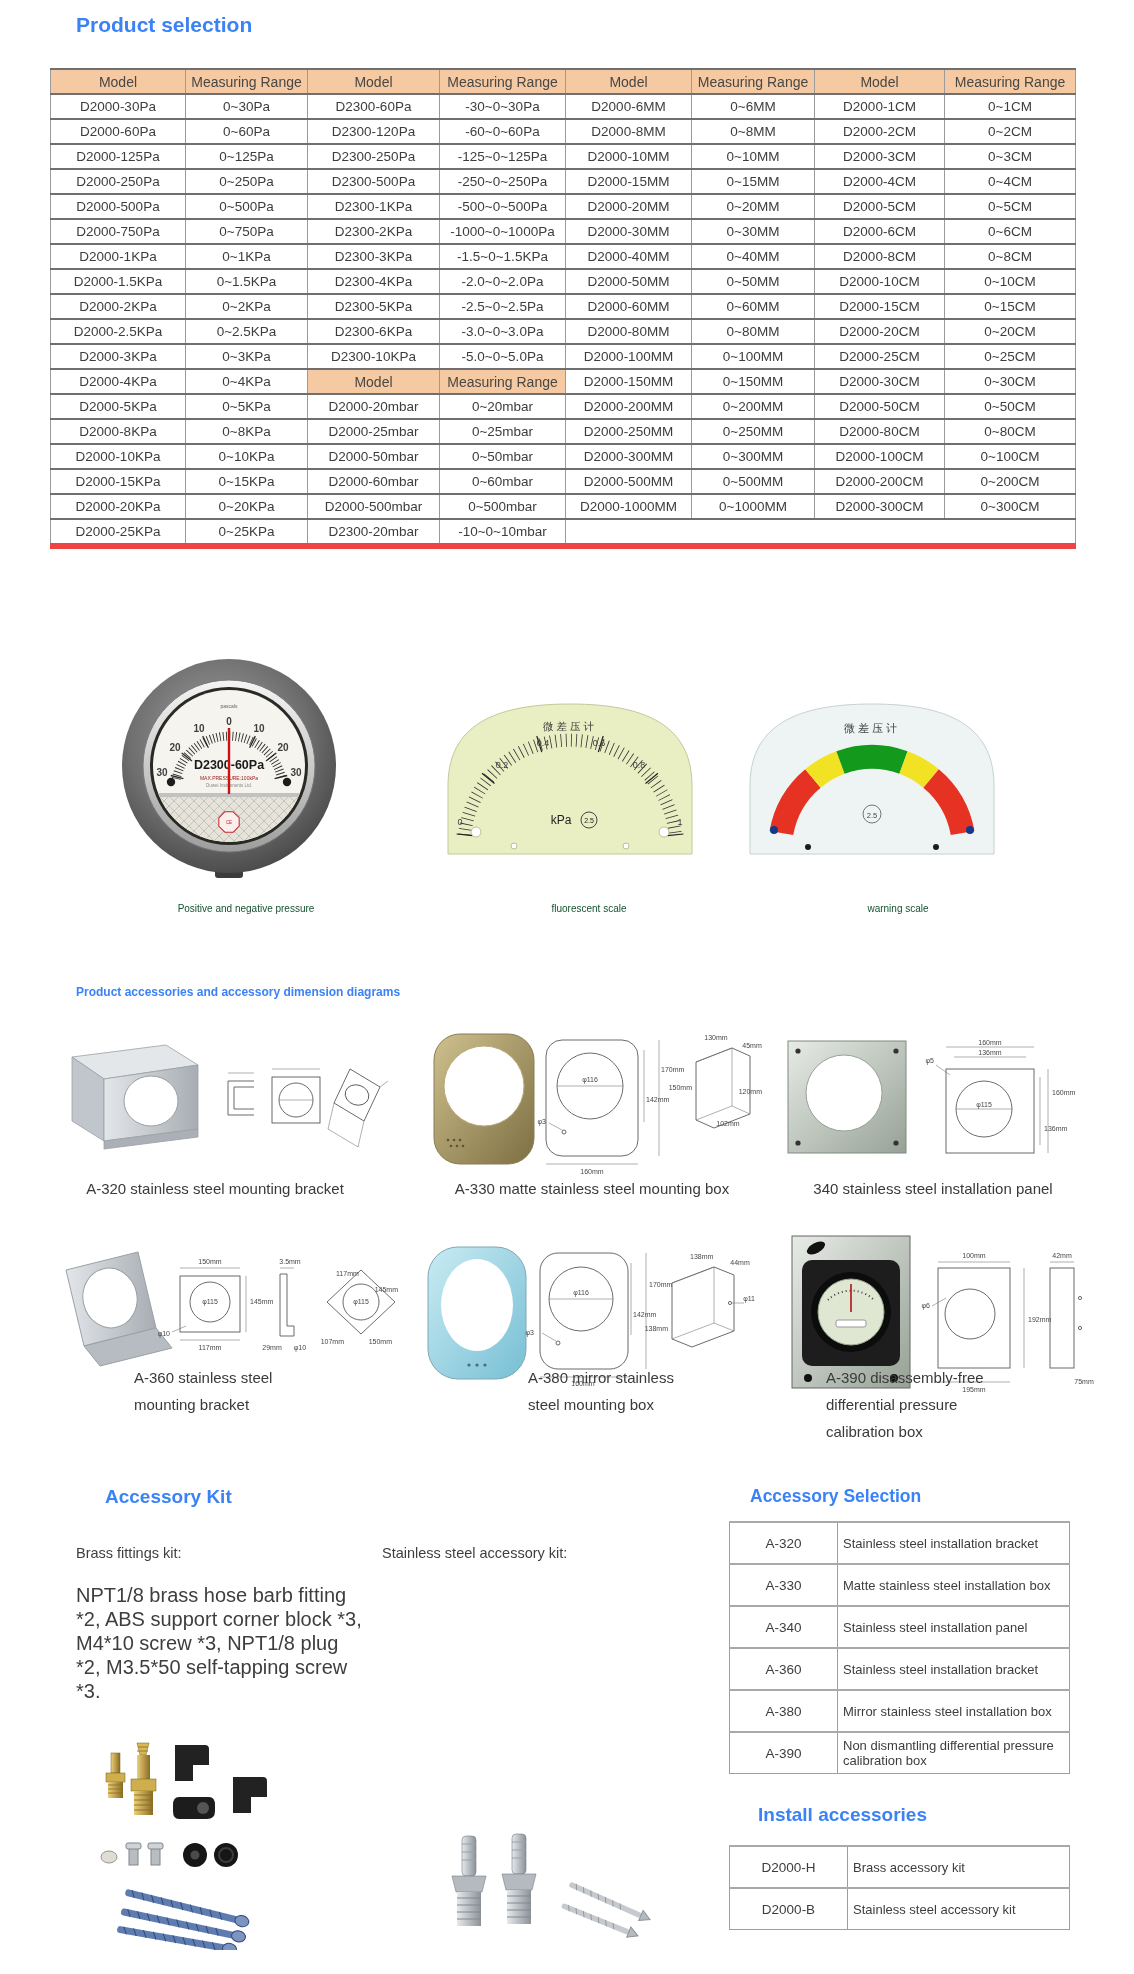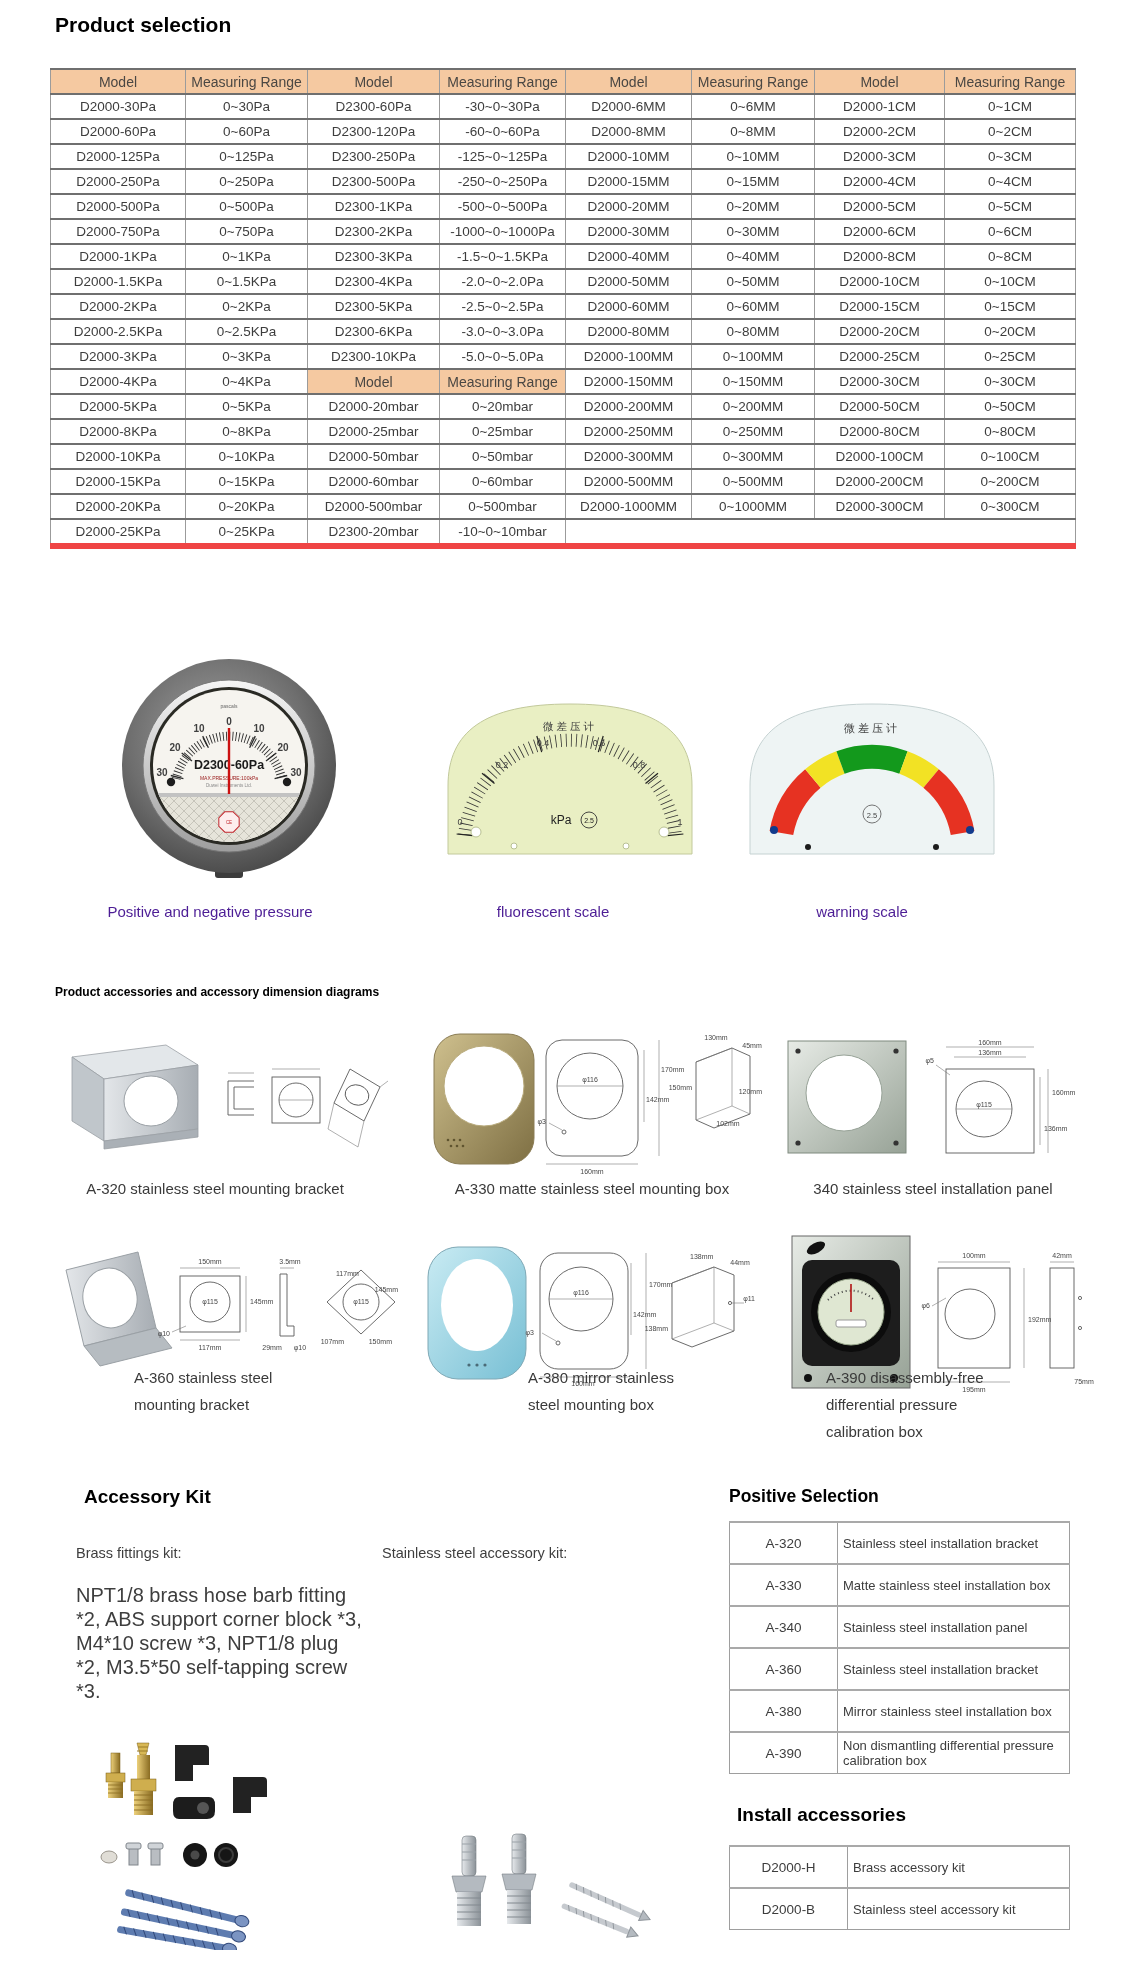--- a/index.html
+++ b/index.html
@@ -1,27 +1,27 @@
 <!DOCTYPE html>
 <html><head>
 <meta charset="utf-8">
 <style>
   html,body{margin:0;padding:0;background:#fff;}
   .page{position:relative;width:1134px;height:1974px;background:#ffffff;
         font-family:"Liberation Sans","DejaVu Sans",sans-serif;color:#3d3d3d;overflow:hidden;}
-  .sec-title{position:absolute;color:#000000;font-weight:bold;white-space:nowrap;}
+  .sec-title{position:absolute;color:#3b82f6;font-weight:bold;white-space:nowrap;margin-left:21px;}
   
   #selTable{position:absolute;left:50px;top:68px;width:1025px;border-collapse:collapse;table-layout:fixed;
             border-bottom:6px solid #ef4444;}
   #selTable td{border:1px solid #9b9b9b;border-top:2px solid #6f6f6f;height:23px;text-align:center;
                font-size:13.5px;color:#3d3d3d;padding:0;overflow:hidden;white-space:nowrap;}
   #selTable td.hdr{background:#f5c9a1;color:#4a4743;font-size:14px;}
   
   .fig{position:absolute;}
-  .cap{position:absolute;transform:translateX(-50%);font-size:15px;color:#4c1d95;white-space:nowrap;}
+  .cap{position:absolute;transform:translateX(-50%);font-size:10px;color:#14532d;white-space:nowrap;margin-left:36px;}
   .cap2{position:absolute;font-size:15px;color:#3a3a3a;line-height:27px;white-space:nowrap;}
   .capc{position:absolute;transform:translateX(-50%);font-size:15px;color:#3a3a3a;white-space:nowrap;}
   
   .kit-head{position:absolute;font-size:14.5px;color:#3e3e3e;white-space:nowrap;}
   .kit-body{position:absolute;font-size:20px;color:#3e3e3e;line-height:24px;}
   
   .mini-table{position:absolute;border-collapse:collapse;table-layout:fixed;padding-left:36px;}
   .mini-table td{border:1px solid #9e9e9e;border-top:2px solid #a9a9a9;font-size:13px;color:#3d3d3d;
                  padding:2px 5px;overflow:hidden;}
   .mini-table td:first-child{text-align:center;font-size:13.5px;}
@@ -684,21 +684,21 @@
         <polygon points="216,53 226,58.5 216,64" fill="#b4bac0" stroke="#8d9399"></polygon>
       </g>
       <g transform="rotate(22 150 84)">
         <rect x="130" y="80" width="72" height="5.5" rx="2.5" fill="#c6cacf"></rect>
         <path d="M136,80 l3,5.5 M144,80 l3,5.5 M152,80 l3,5.5 M160,80 l3,5.5 M168,80 l3,5.5 M176,80 l3,5.5 M184,80 l3,5.5" stroke="#8d9399" stroke-width="0.9"></path>
         <polygon points="202,77 212,82.5 202,88" fill="#b4bac0" stroke="#8d9399"></polygon>
       </g>
     </g>
   </svg>
 
-  <div class="sec-title" style="left:729px;top:1486px;font-size:17.5px;">Positive Selection</div>
+  <div class="sec-title" style="left:729px;top:1486px;font-size:17.5px;">Accessory Selection</div>
 
   <table id="accTable" class="mini-table" style="left:729px;top:1521px;width:340px">
     <colgroup>
         <col style="width:108px">
         <col style="width:232px">
       </colgroup>
     <tbody>
         <tr>
           <td>A-320</td>
           <td>Stainless steel installation bracket</td>

